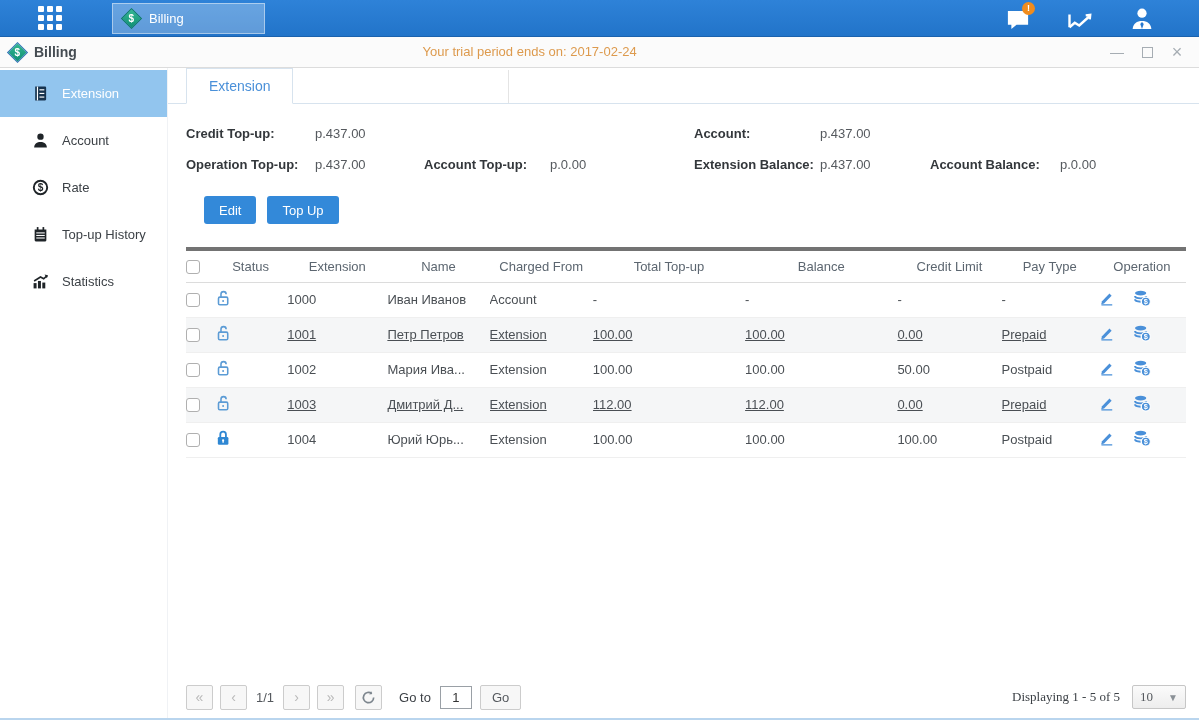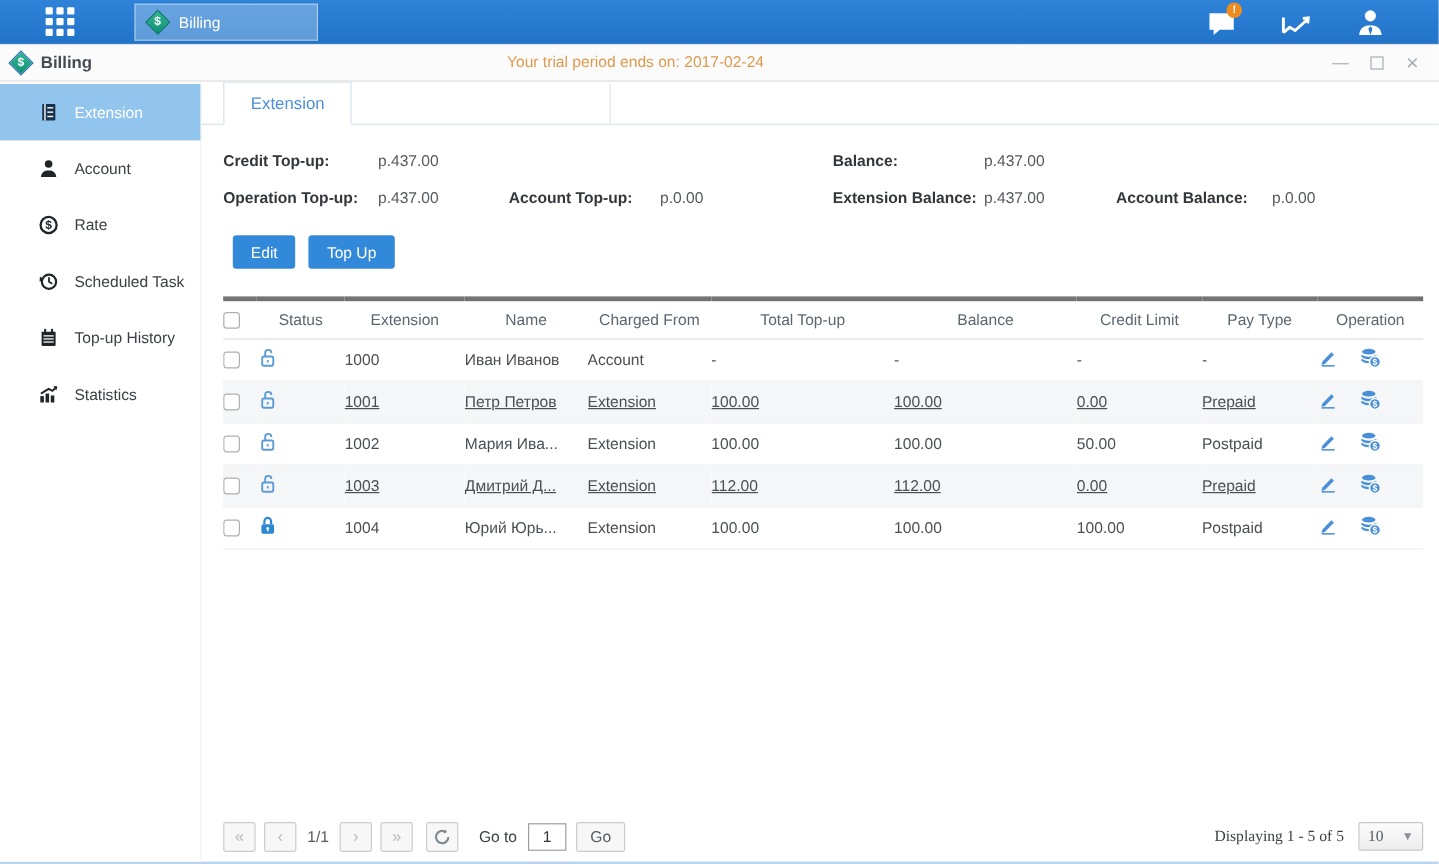--- a/index.html
+++ b/index.html
@@ -43,21 +43,21 @@
   .tabstrip { height:36px; border-bottom:1px solid #d7e3ee; position:relative; }
   .tab-active { position:absolute; left:18px; top:0; height:36px; padding:0 22px; background:#fff; border:1px solid #d7e3ee; border-bottom:1px solid #fff; display:flex; align-items:center; color:#4a90d9; font-size:14px; cursor:pointer; }
   .tab-ghost-divider { position:absolute; left:340px; top:2px; height:33px; border-left:1px solid #e4e4e4; }
 
   
   .summary { margin:14px 13px 0 18px; display:grid; grid-template-columns:129px 109px 126px 144px 126px 110px 130px auto; grid-auto-rows:31px; align-items:center; }
   .summary .lbl { font-weight:bold; color:#33373b; }
   .summary .val { color:#55595e; }
 
   
-  .actions { margin:16px 0 0 6px; display:flex; gap:11px;padding-left:20px; }
+  .actions { margin:16px 0 0 16px; display:flex; gap:11px;padding-left:20px; }
   .btn-blue { background:#3389d9; color:#fff; border:none; height:28px; padding:0 15px; font-size:13px; border-radius:3px; cursor:pointer; font-family:inherit; }
 
   
   .grid-table { margin:23px 13px 0 18px; border-collapse:collapse; table-layout:fixed; width:calc(100% - 31px); }
   .grid-table th { height:33px; font-weight:normal; color:#5c6670; border-top:4px solid #737373; border-bottom:1px solid #dcdcdc; font-size:13px; text-align:center; }
   .grid-table td { height:35px; text-align:left; color:#4a4f54; font-size:13px; border-bottom:1px solid #efefef; overflow:hidden; white-space:nowrap; text-overflow:ellipsis; }
   .grid-table tr.stripe td { background:#f5f6f7;text-decoration:underline; }
   .cb { width:14px; height:14px; border:1px solid #b0b0b0; border-radius:3px; background:#fff; display:inline-block; vertical-align:middle; cursor:pointer; }
   .op-cell span { cursor:pointer; display:inline-flex; }
   .op-cell .gap { width:18px; display:inline-block; }
@@ -168,30 +168,20 @@
             <svg width="17" height="17" viewBox="0 0 16 16">
               <circle cx="8" cy="8" r="6.3" fill="none" stroke="currentColor" stroke-width="1.8"></circle>
               <text x="8" y="11.3" font-size="9.5" font-weight="bold" text-anchor="middle" fill="currentColor" font-family="Liberation Sans,sans-serif">$</text>
             </svg>
           </span>
           <span class="side-label">Rate</span>
         </div>
         <div class="side-item">
           <span class="side-icon">
             <svg width="17" height="17" viewBox="0 0 16 16">
-              <circle cx="8.3" cy="8.3" r="5.6" fill="none" stroke="currentColor" stroke-width="1.7"></circle>
-              <path d="M8.3 4.8V8.3l2.6 1.6" fill="none" stroke="currentColor" stroke-width="1.4"></path>
-              <path d="M1.2 4.2l-.3 4 3.3-1.8z" fill="currentColor"></path>
-            </svg>
-          </span>
-          <span class="side-label">Scheduled Task</span>
-        </div>
-        <div class="side-item">
-          <span class="side-icon">
-            <svg width="17" height="17" viewBox="0 0 16 16">
               <path d="M2.5 3.2h11v10.3a1 1 0 0 1-1 1h-9a1 1 0 0 1-1-1z" fill="currentColor"></path>
               <rect x="4" y="6" width="8" height="1" fill="#fff"></rect>
               <rect x="4" y="8.4" width="8" height="1" fill="#fff"></rect>
               <rect x="4" y="10.8" width="8" height="1" fill="#fff"></rect>
               <rect x="4.5" y="1" width="1.6" height="3" fill="currentColor"></rect>
               <rect x="9.9" y="1" width="1.6" height="3" fill="currentColor"></rect>
             </svg>
           </span>
           <span class="side-label">Top-up History</span>
         </div>
@@ -215,21 +205,21 @@
           <span>Extension</span>
         </div>
         <div class="tab-ghost-divider"></div>
       </div>
 
       <div class="summary">
         <span class="lbl">Credit Top-up:</span>
         <span class="val">p.437.00</span>
         <span></span>
           <span></span>
-        <span class="lbl">Balance:</span>
+        <span class="lbl">Account:</span>
         <span class="val">p.437.00</span>
         <span></span>
           <span></span>
         <span class="lbl">Operation Top-up:</span>
         <span class="val">p.437.00</span>
         <span class="lbl">Account Top-up:</span>
         <span class="val">p.0.00</span>
         <span class="lbl">Extension Balance:</span>
         <span class="val">p.437.00</span>
         <span class="lbl">Account Balance:</span>

